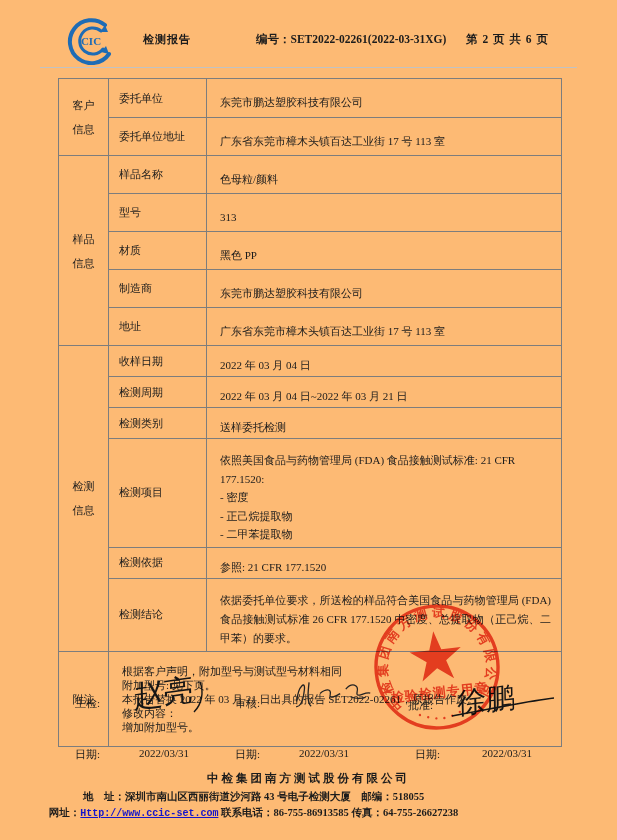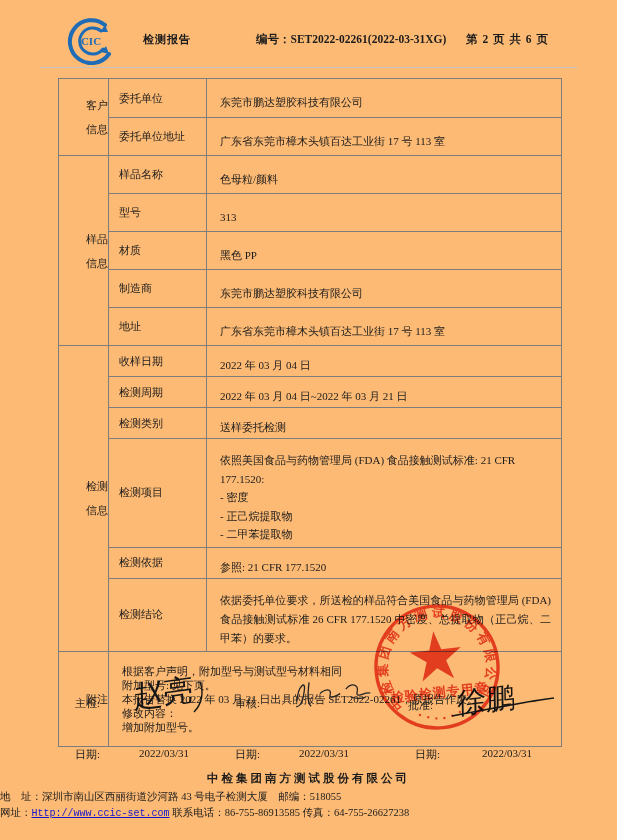--- a/index.html
+++ b/index.html
@@ -13,40 +13,40 @@
   .hdr-title{position:absolute;left:143px;top:32px;font-size:11px;font-weight:bold;letter-spacing:1px;}
   .hdr-no{position:absolute;left:236px;top:32px;font-size:11.5px;font-weight:bold;padding-left:20px;}
   .hdr-page{position:absolute;left:466px;top:32px;font-size:11.5px;font-weight:bold;letter-spacing:1px;}
   .hdr-rule{position:absolute;left:40px;top:67px;width:537px;height:1px;background:#c2c2c2;}
   
   table.report{
     position:absolute;left:58px;top:78px;width:503px;
     border-collapse:collapse;table-layout:fixed;font-size:11px;
   }
   table.report td{border:1px solid #7d7d7d;vertical-align:middle;}
-  td.sec{text-align:right;white-space:pre-line;line-height:24px;padding:0;}
+  td.sec{text-align:center;white-space:pre-line;line-height:24px;padding:0;}
   td.lbl{padding:2px 4px 2px 10px;}
   td.val{padding:12px 10px 3px 13px;margin-left:8px;}
   .pre{white-space:pre-line;line-height:18.5px;}
   .just{text-align:justify;line-height:19px;}
   .note-cell{white-space:pre-line;line-height:14px;padding:6px 10px 5px 13px;}
   .h34{height:34px}.h33{height:33px}.h26{height:26px}
   .h92{height:92px}.h24{height:24px}.h52{height:52px}.h94{height:94px}
   
   .sig-label{position:absolute;font-size:11px;}
   .sig-svg{position:absolute;}
   .date-label{position:absolute;font-size:11px;}
   .date-val{position:absolute;font-size:11px;}
   
   .stamp{position:absolute;left:371px;top:601px;width:132px;height:132px;
          transform:rotate(-6deg);opacity:.9;mix-blend-mode:multiply;pointer-events:none;}
   
   .ft-company{position:absolute;left:0;top:771px;width:617px;text-align:center;
               font-size:11.5px;font-weight:bold;letter-spacing:3px;}
-  .ft-line{position:absolute;left:0;width:507px;font-size:10.5px;}
+  .ft-line{position:absolute;left:0;width:507px;text-align:center;font-size:10.5px;font-weight:bold;}
   .ft-addr{top:790px;}
   .ft-contact{top:806px;}
   .ft-link{color:#1414cc;text-decoration:underline;
            font-family:"Liberation Mono","DejaVu Sans Mono",monospace;font-size:10px;}
 </style>
 </head>
 <body>
 
 <div class="page">
 

